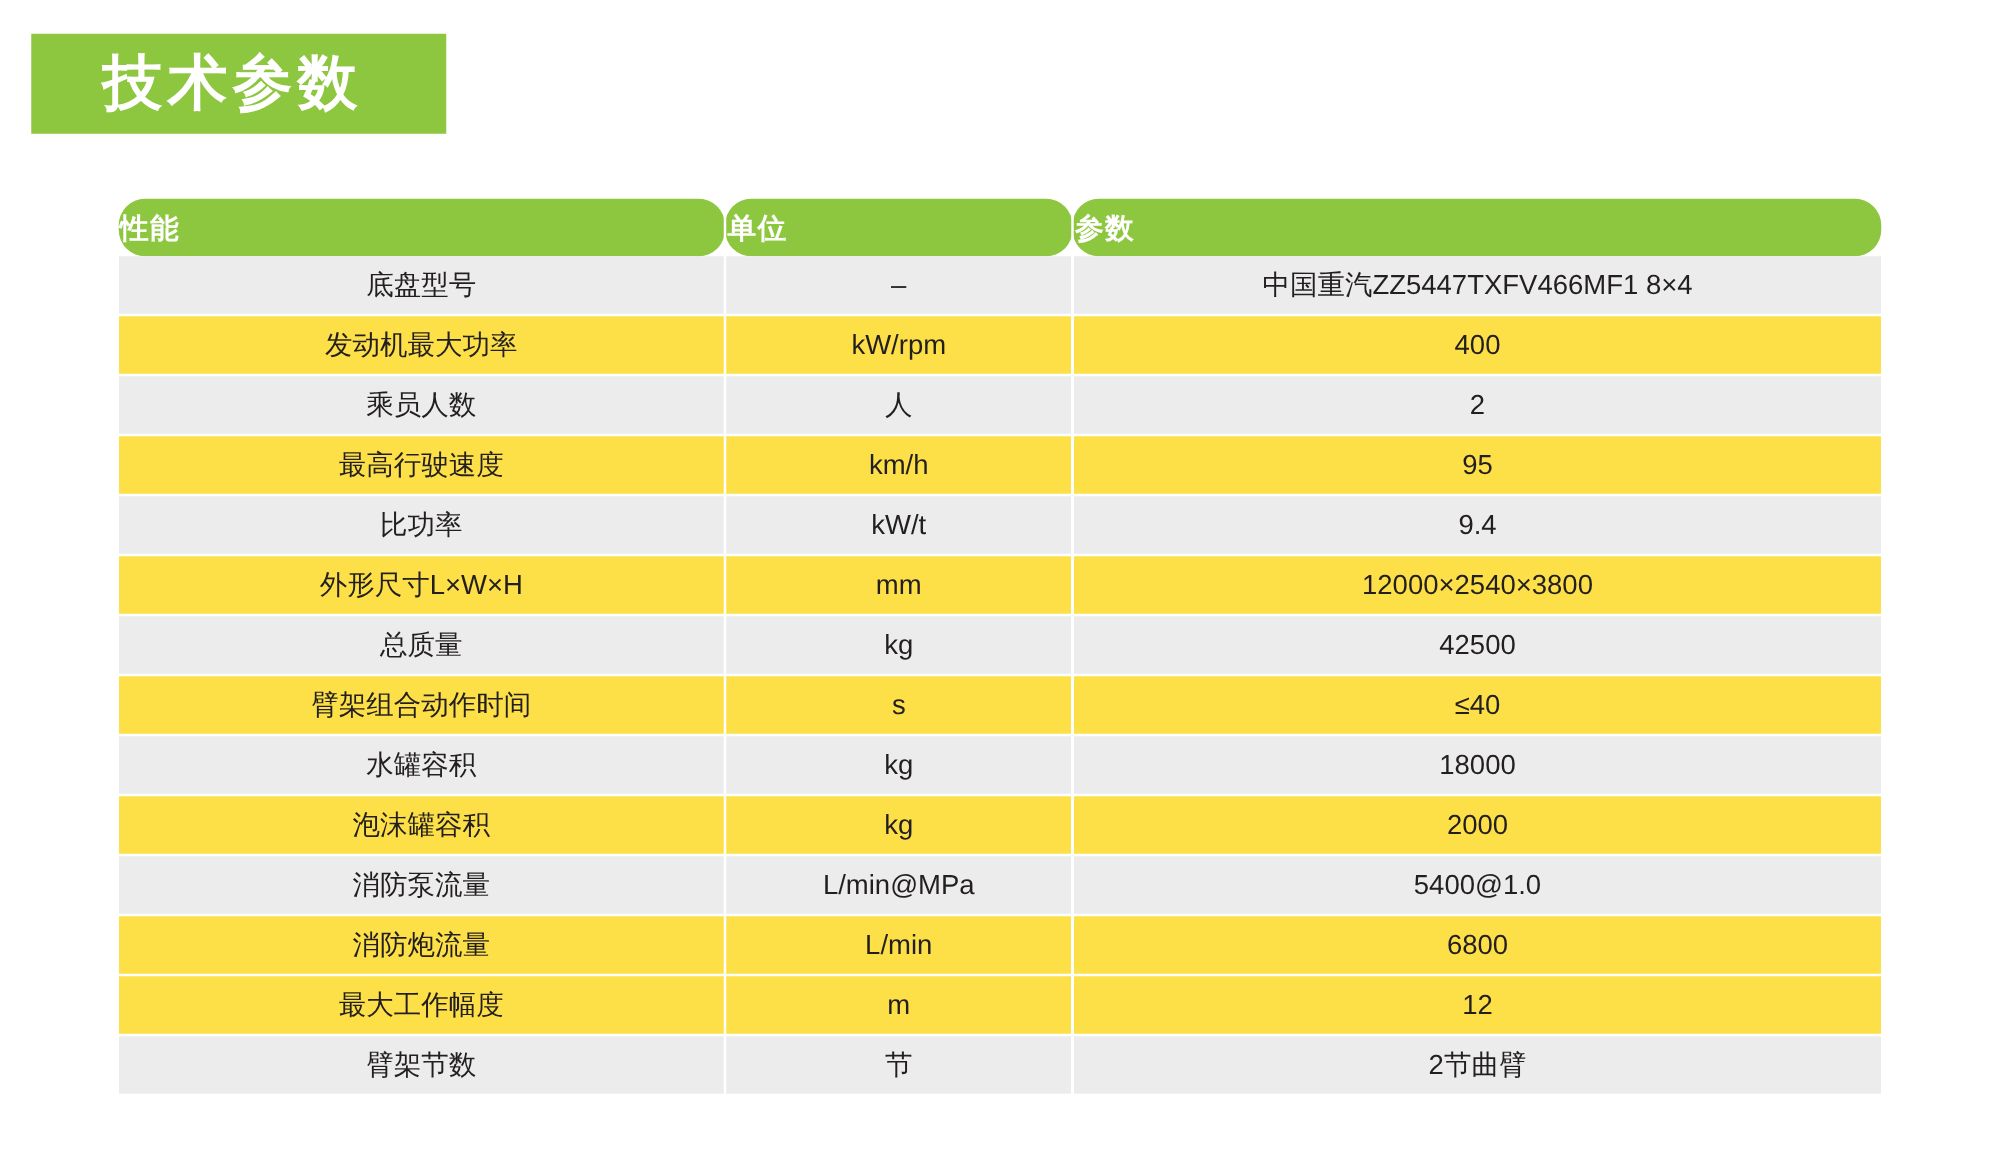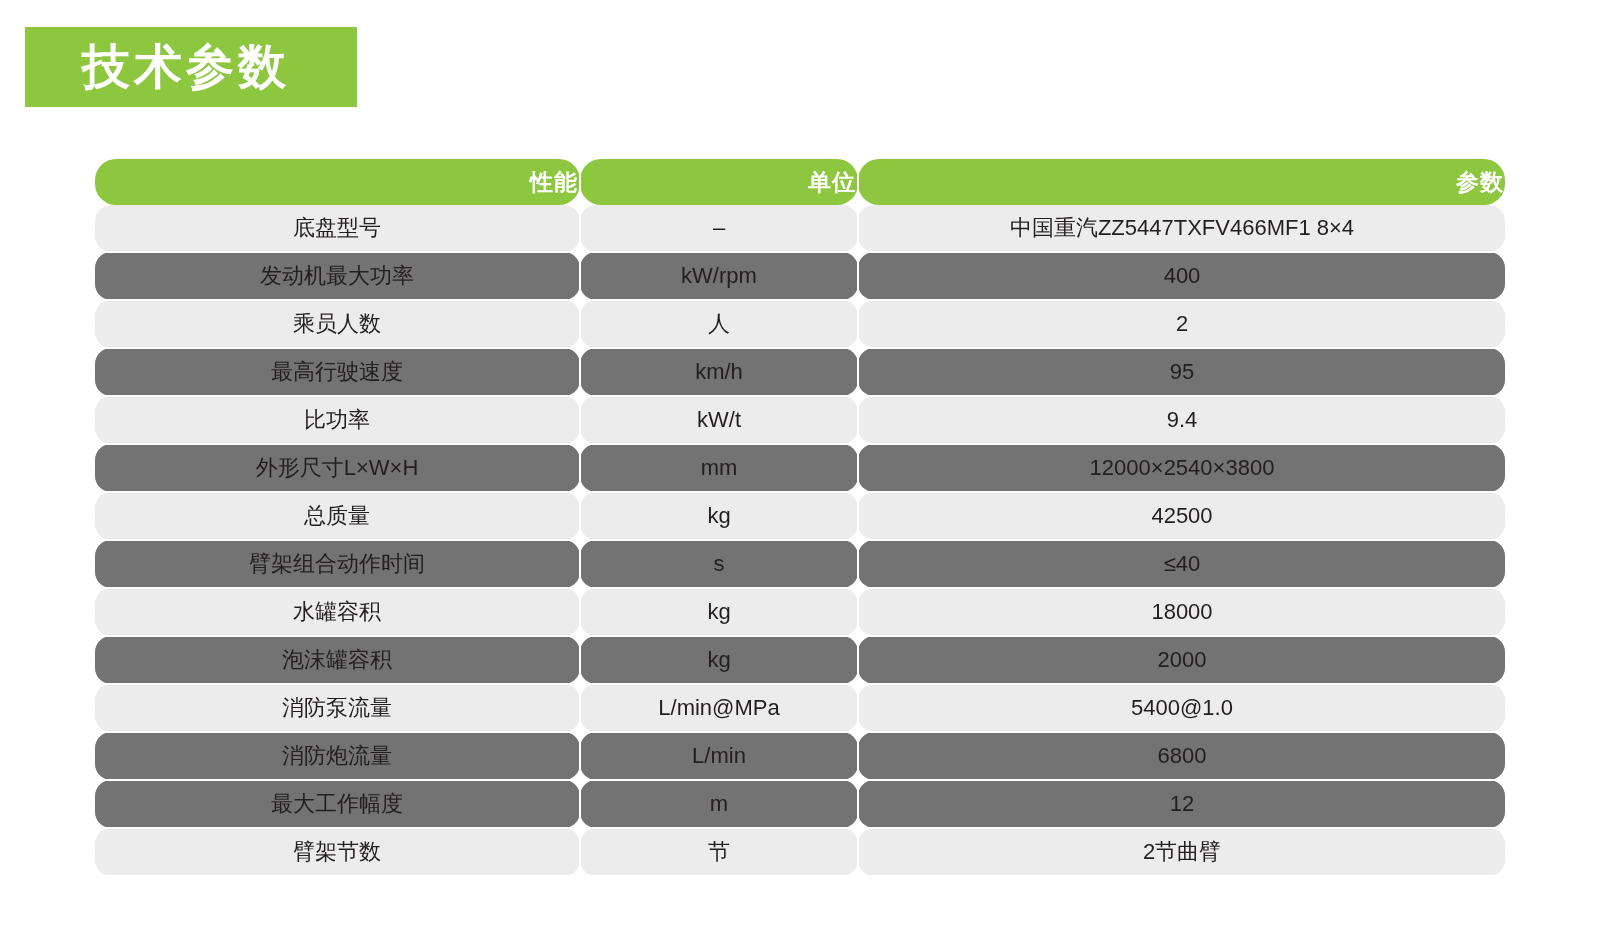--- a/index.html
+++ b/index.html
@@ -48,40 +48,39 @@
   }
   table.spec col.c1 { width: 485px; }
   table.spec col.c2 { width: 278px; }
   table.spec col.c3 { width: 647px; }
   table.spec th {
     background: #8dc63f;
     color: #ffffff;
     font-size: 23px;
     font-weight: bold;
     height: 44px;
-    text-align: right;
+    text-align: left;
     border-right: 2px solid #ffffff;
     letter-spacing: 1px;
     border-radius: 21px;
   }
   table.spec th:last-child { border-right: none; }
   table.spec td {
     height: 44px;
     text-align: center;
     font-size: 22px;
     color: #231f20;
     border-right: 2px solid #ffffff;
     border-bottom: 2px solid #ffffff;
     white-space: nowrap;
     overflow: hidden;
-    border-radius: 16px;
   }
   table.spec td:last-child { border-right: none; }
   tr.odd td { background: #ececec; }
-  tr.even td { background: #737373; }
+  tr.even td { background: #fde047; }
 </style>
 </head>
 <body>
 
 <div class="page">
 
   <div class="title-banner">
     <div class="title-text">技术参数</div>
   </div>
 

